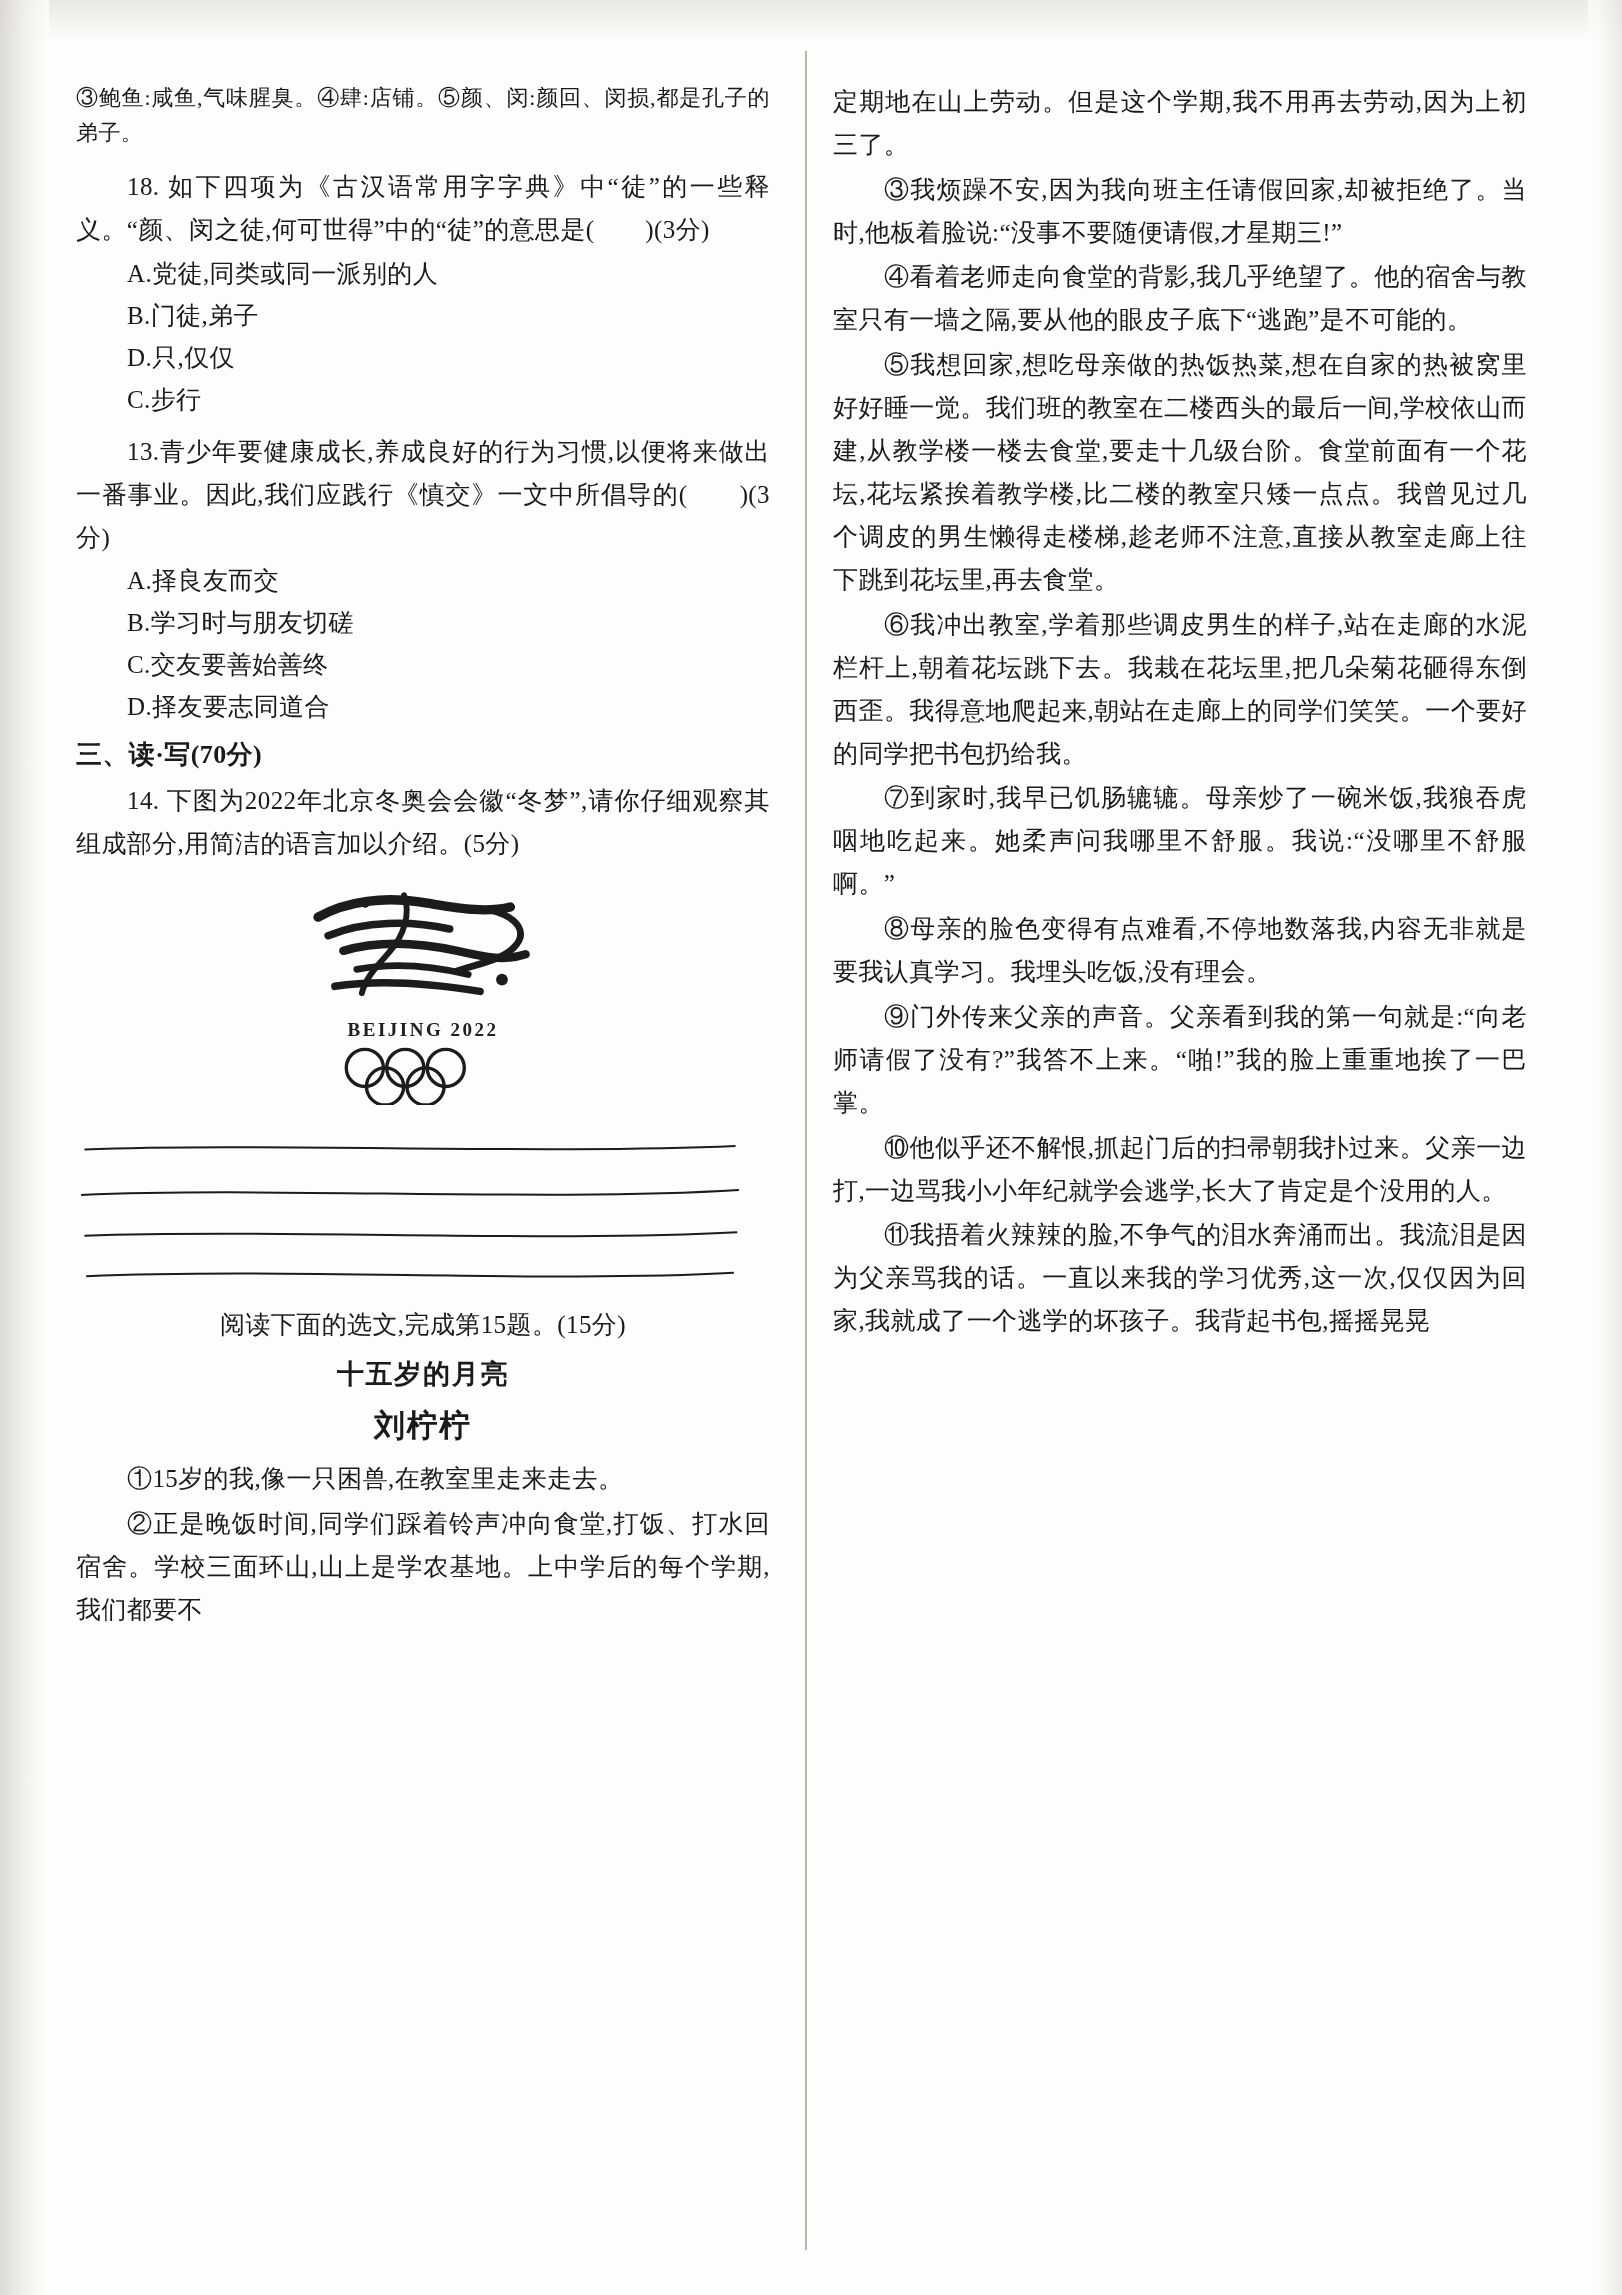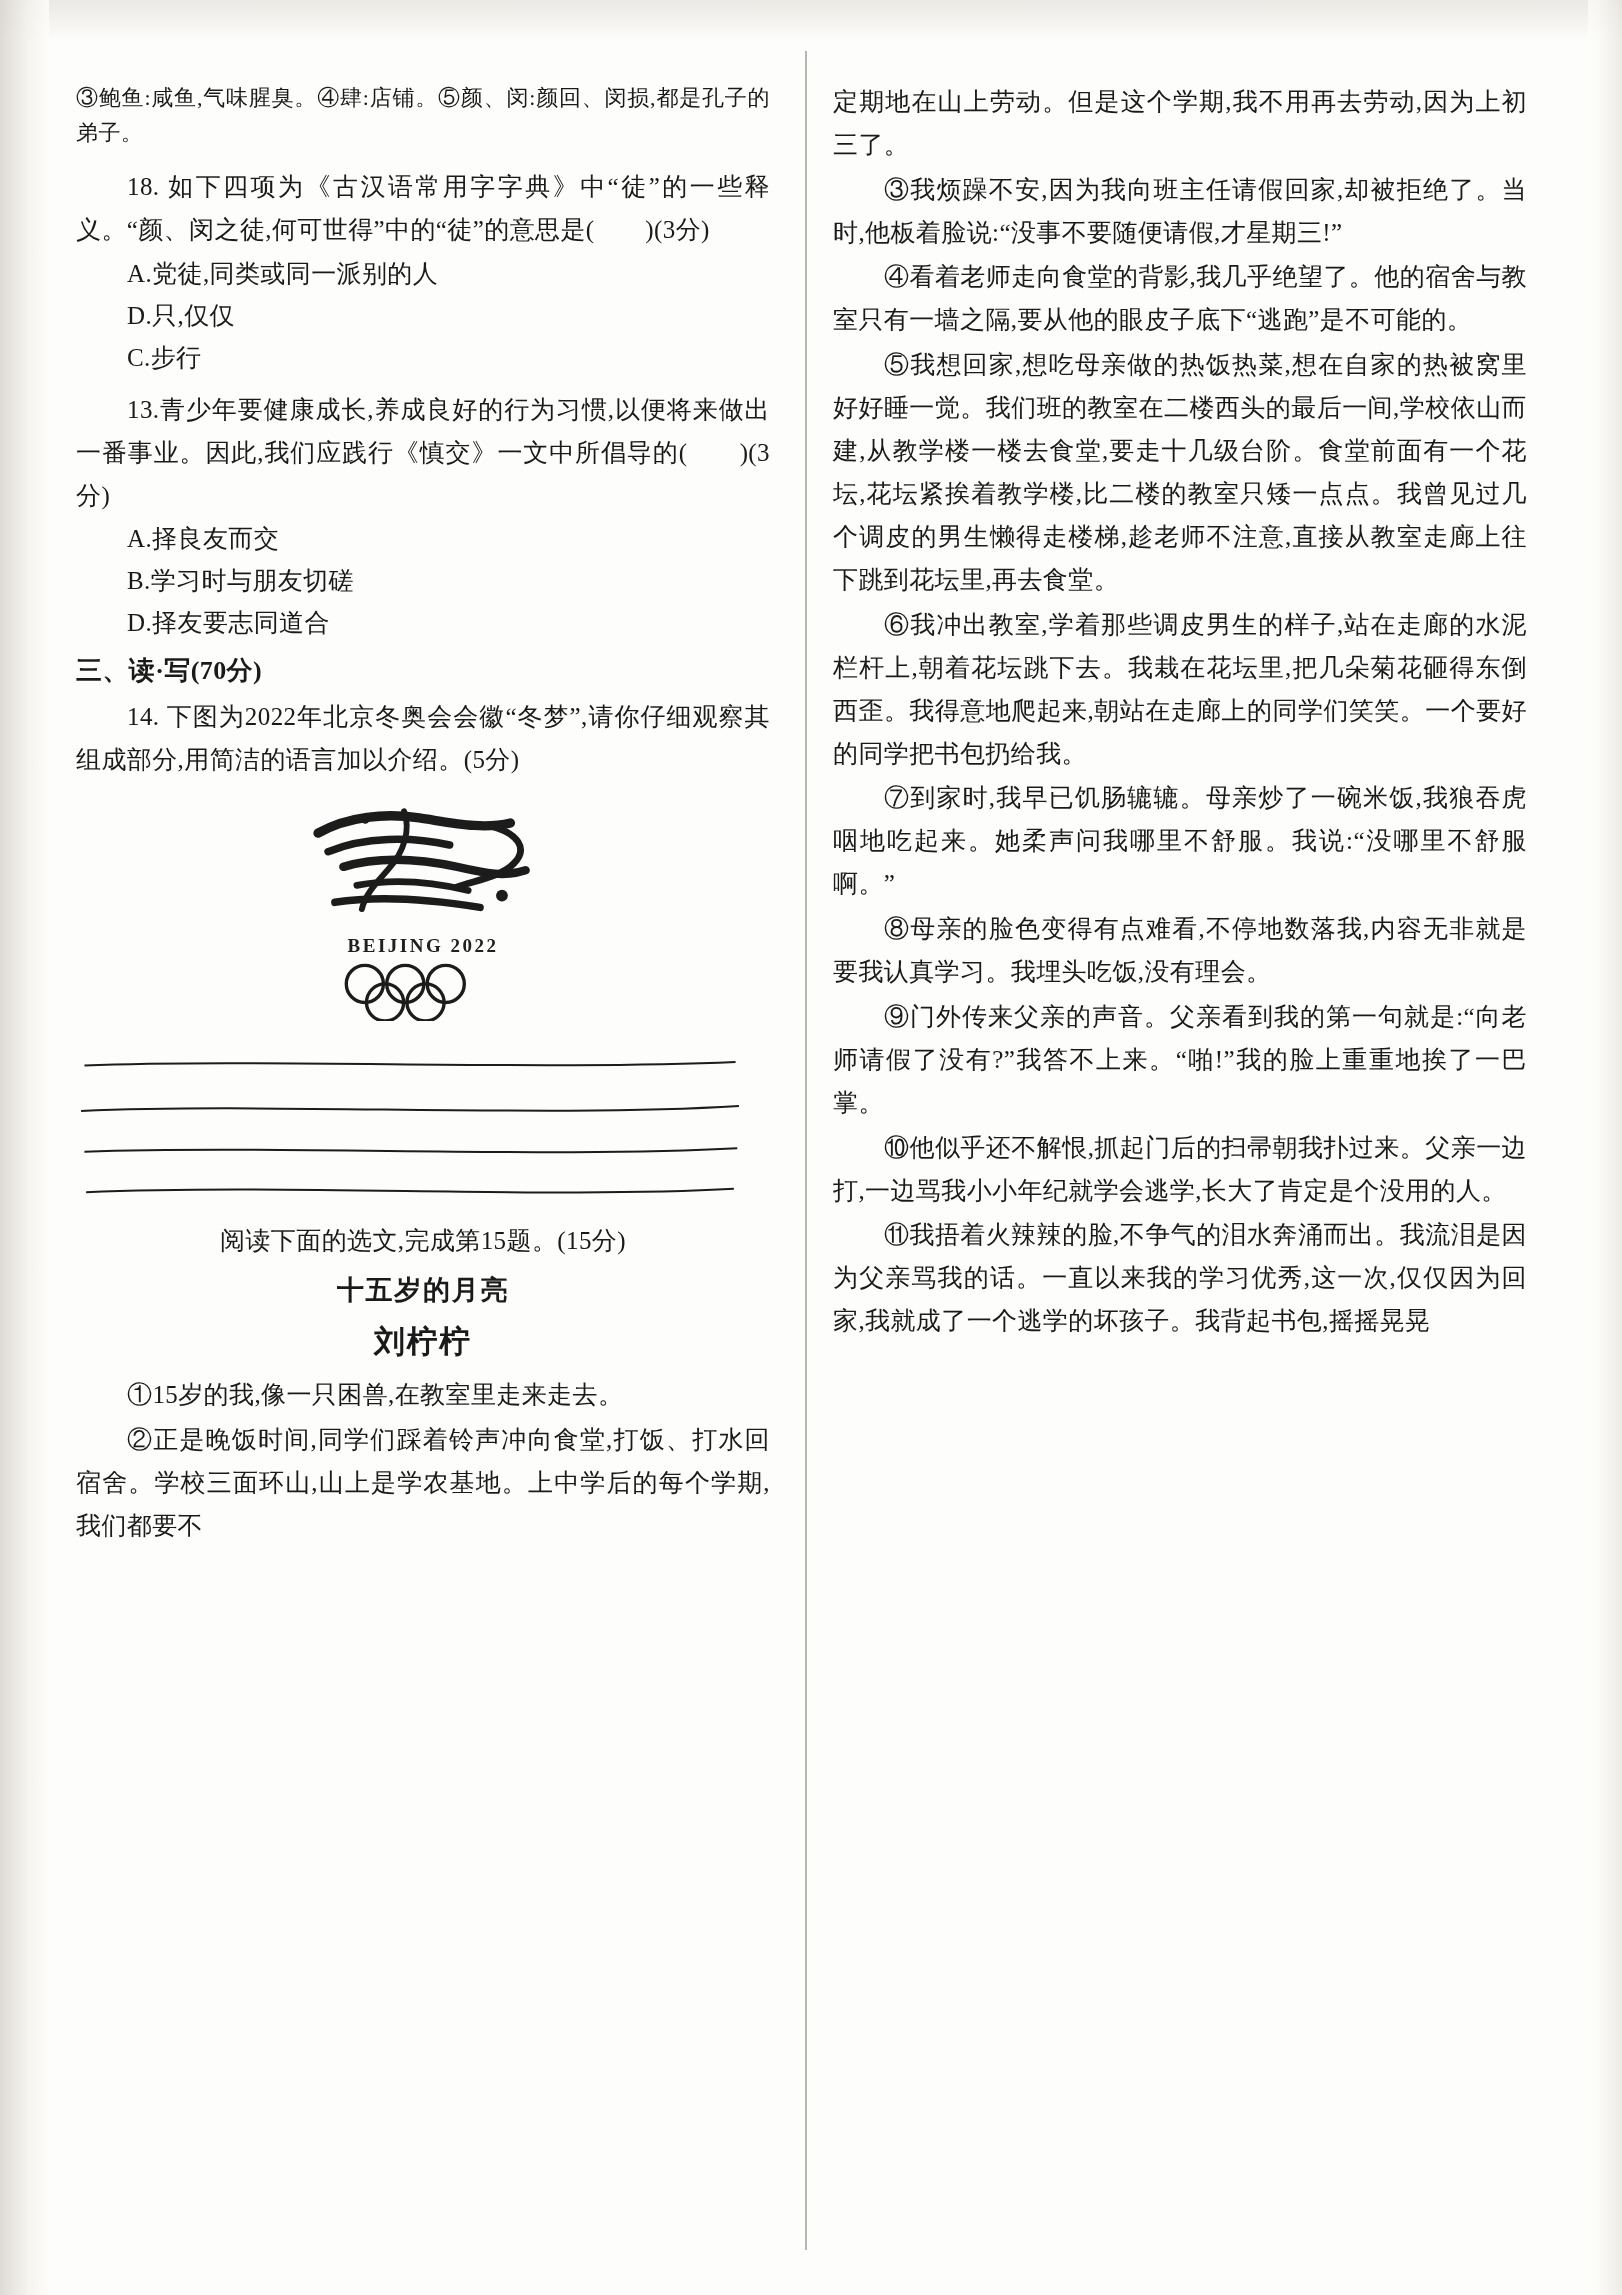--- a/index.html
+++ b/index.html
@@ -147,26 +147,28 @@
   <div class="scan-edge-left"></div>
   <div class="scan-edge-right"></div>
   <div class="gutter"></div>
 
   <div class="col col-left">
 
     <p class="small-note">③鲍鱼:咸鱼,气味腥臭。④肆:店铺。⑤颜、闵:颜回、闵损,都是孔子的弟子。</p>
 
     <p class="indent" style="margin-top:15px">18. 如下四项为《古汉语常用字字典》中“徒”的一些释义。“颜、闵之徒,何可世得”中的“徒”的意思是(　　)(3分)</p>
     <p class="opt">A.党徒,同类或同一派别的人</p>
+    <p class="opt">B.门徒,弟子</p>
     <p class="opt">D.只,仅仅</p>
     <p class="opt">C.步行</p>
 
     <p class="indent" style="margin-top:8.5px">13.青少年要健康成长,养成良好的行为习惯,以便将来做出一番事业。因此,我们应践行《慎交》一文中所倡导的(　　)(3分)</p>
     <p class="opt">A.择良友而交</p>
     <p class="opt">B.学习时与朋友切磋</p>
+    <p class="opt">C.交友要善始善终</p>
     <p class="opt">D.择友要志同道合</p>
 
     <p class="section-title">三、读·写(70分)</p>
 
     <p class="indent">14. 下图为2022年北京冬奥会会徽“冬梦”,请你仔细观察其组成部分,用简洁的语言加以介绍。(5分)</p>
 
     <div class="emblem-wrap">
       <div class="emblem-mark">
         <svg viewBox="0 0 330 160" width="279" height="135" aria-hidden="true">
           <g fill="none" stroke="#1c1c1c" stroke-linecap="round" stroke-linejoin="round">

